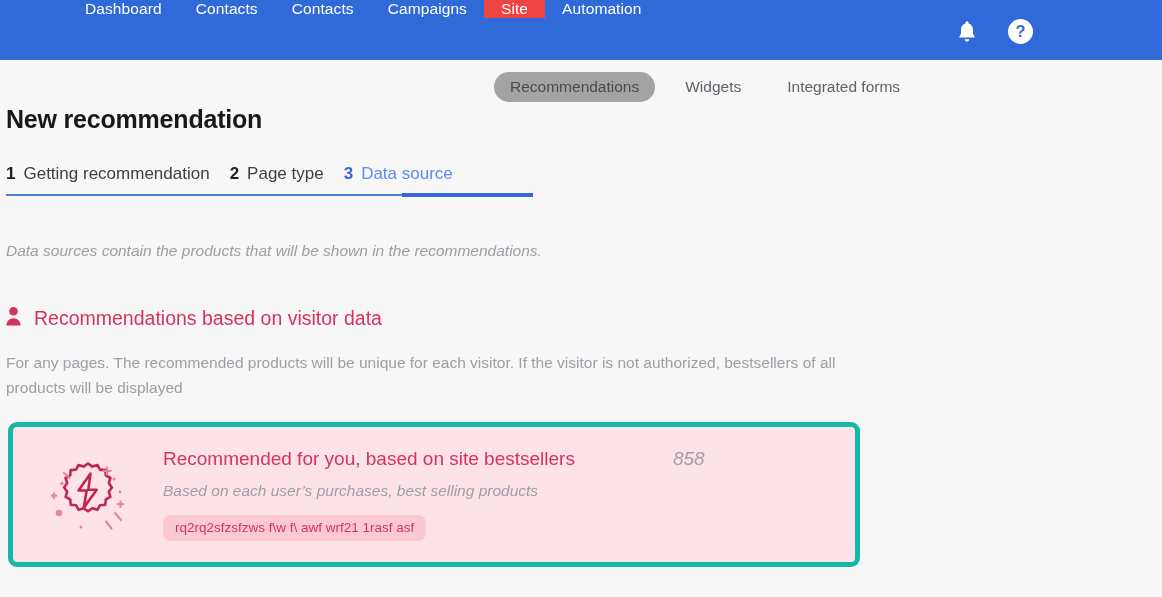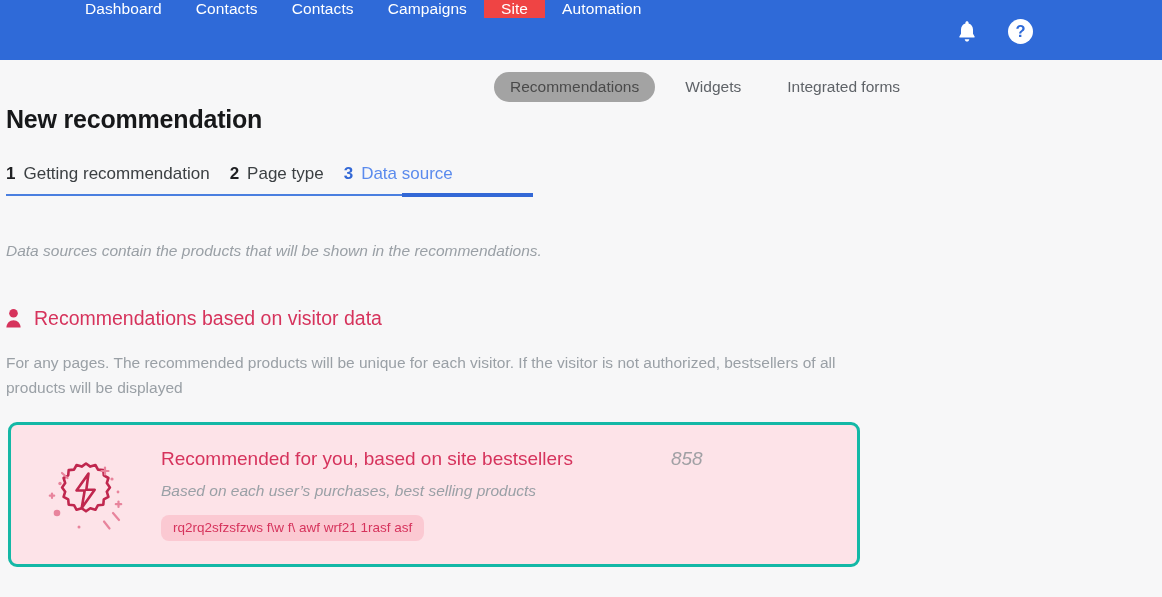--- a/index.html
+++ b/index.html
@@ -98,40 +98,40 @@
   .hint {
     margin: 46px 0 0 6px;
     font-size: 15.5px;
     font-style: italic;
     color: #9aa0a6;
   }
 
   
   .section-head {
     margin: 47px 8px 0 6px;
-    display: flex; align-items: center;
+    display: flex; 
   }
   .person-icon { width: 15px; height: 19px; margin-right: 13px; flex: none; }
   .section-title { font-size: 19.5px; color: #d6335c; }
 
   .section-desc {
     margin: 20px 0 0 6px;
     font-size: 15.5px;
     line-height: 25px;
     color: #9aa0a6;
     max-width: 830px;
   }
 
   
   .card {
     position: relative;
     margin: 22px 0 0 8px;
     width: 852px; height: 145px;
     background: #fde3e8;
-    border: 3px solid #14b8a6;
+    border: 5px solid #14b8a6;
     border-radius: 9px;
     display: flex; align-items: center;
     cursor: pointer;
     overflow: hidden;
   }
   .card-art { width: 150px; flex: none; display: flex; align-items: center; justify-content: center; }
   .card-body { flex: 1; padding-right: 20px; }
   .card-row { display: flex; align-items: baseline; }
   .card-title { font-size: 19px; color: #d6335c; }
   .card-count { margin-left: 98px; font-size: 19px; font-style: italic; color: #a0a0a4; }

